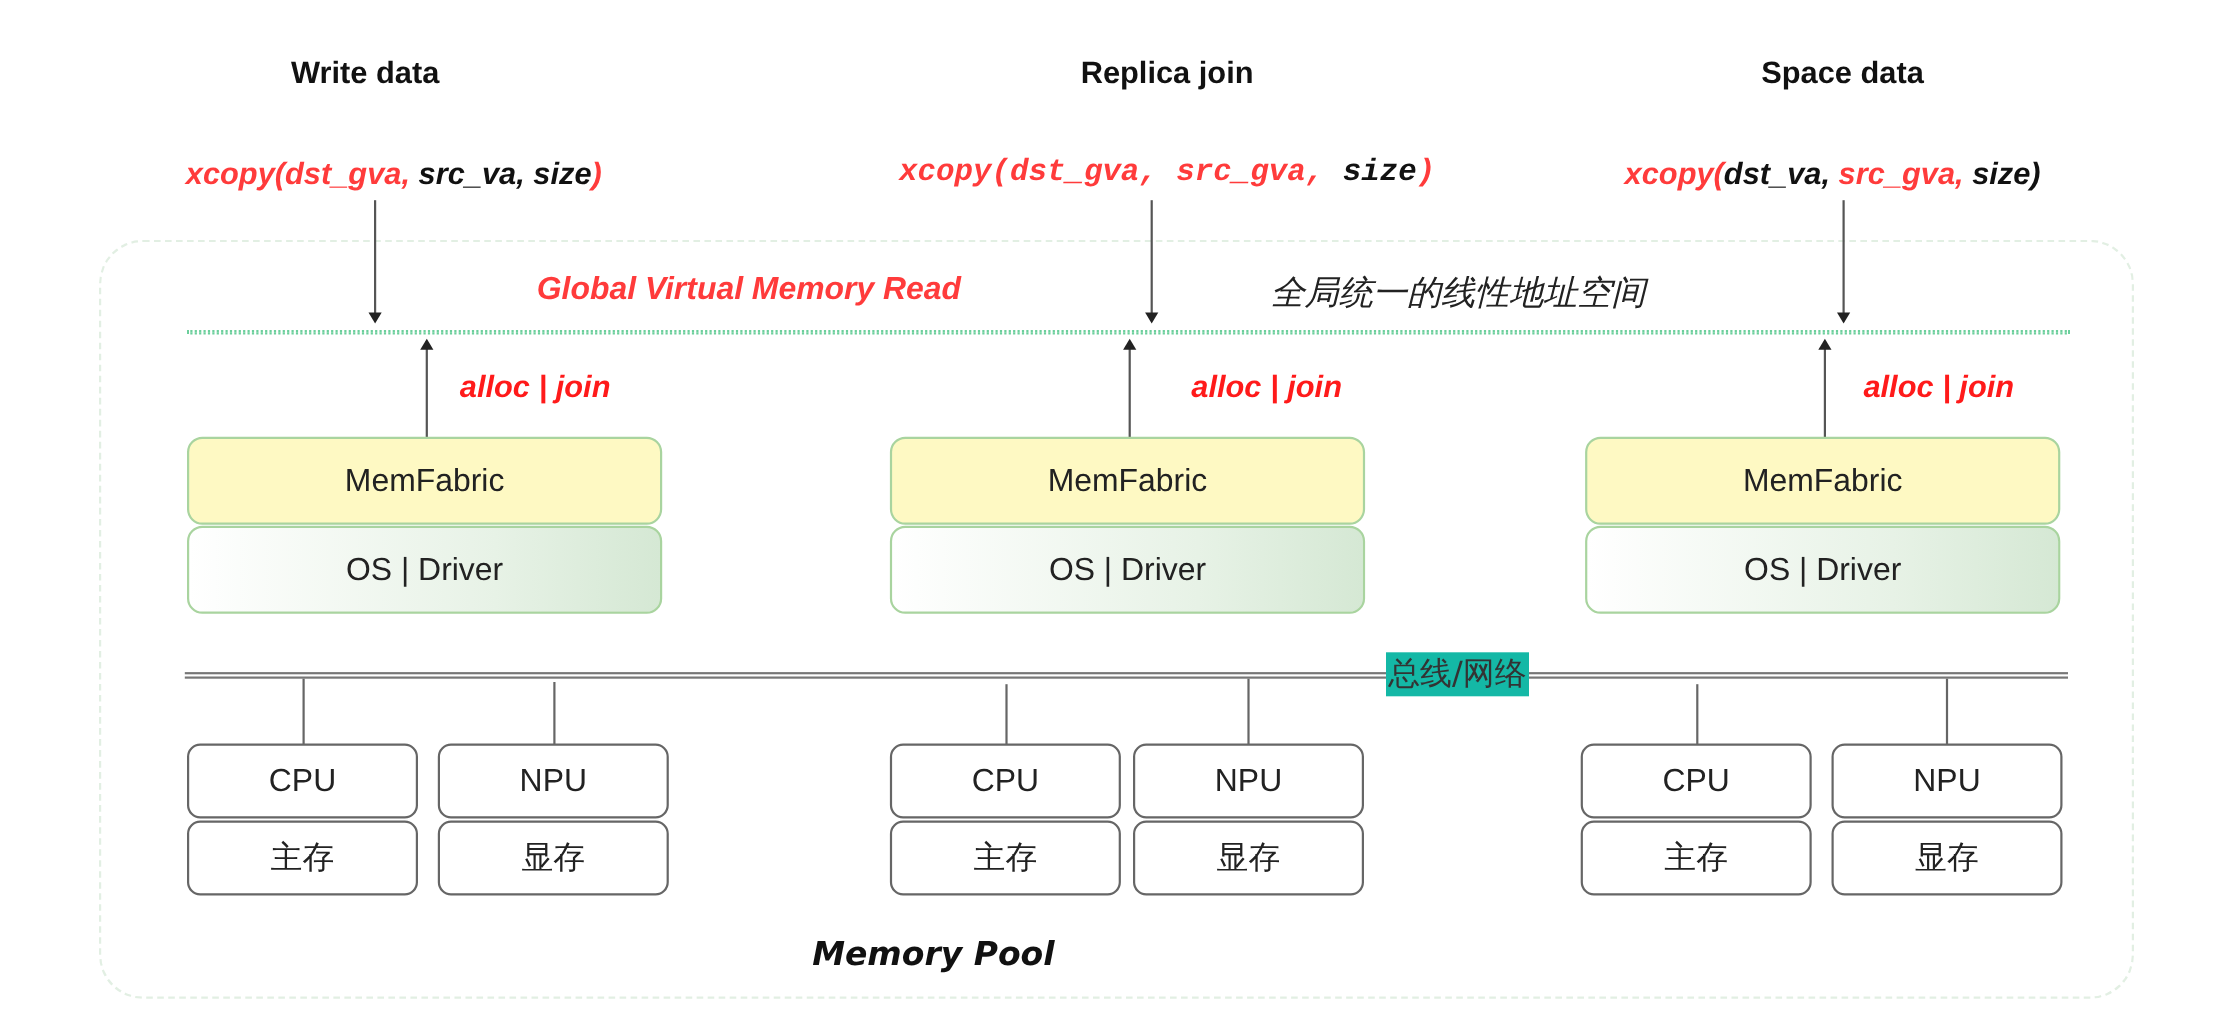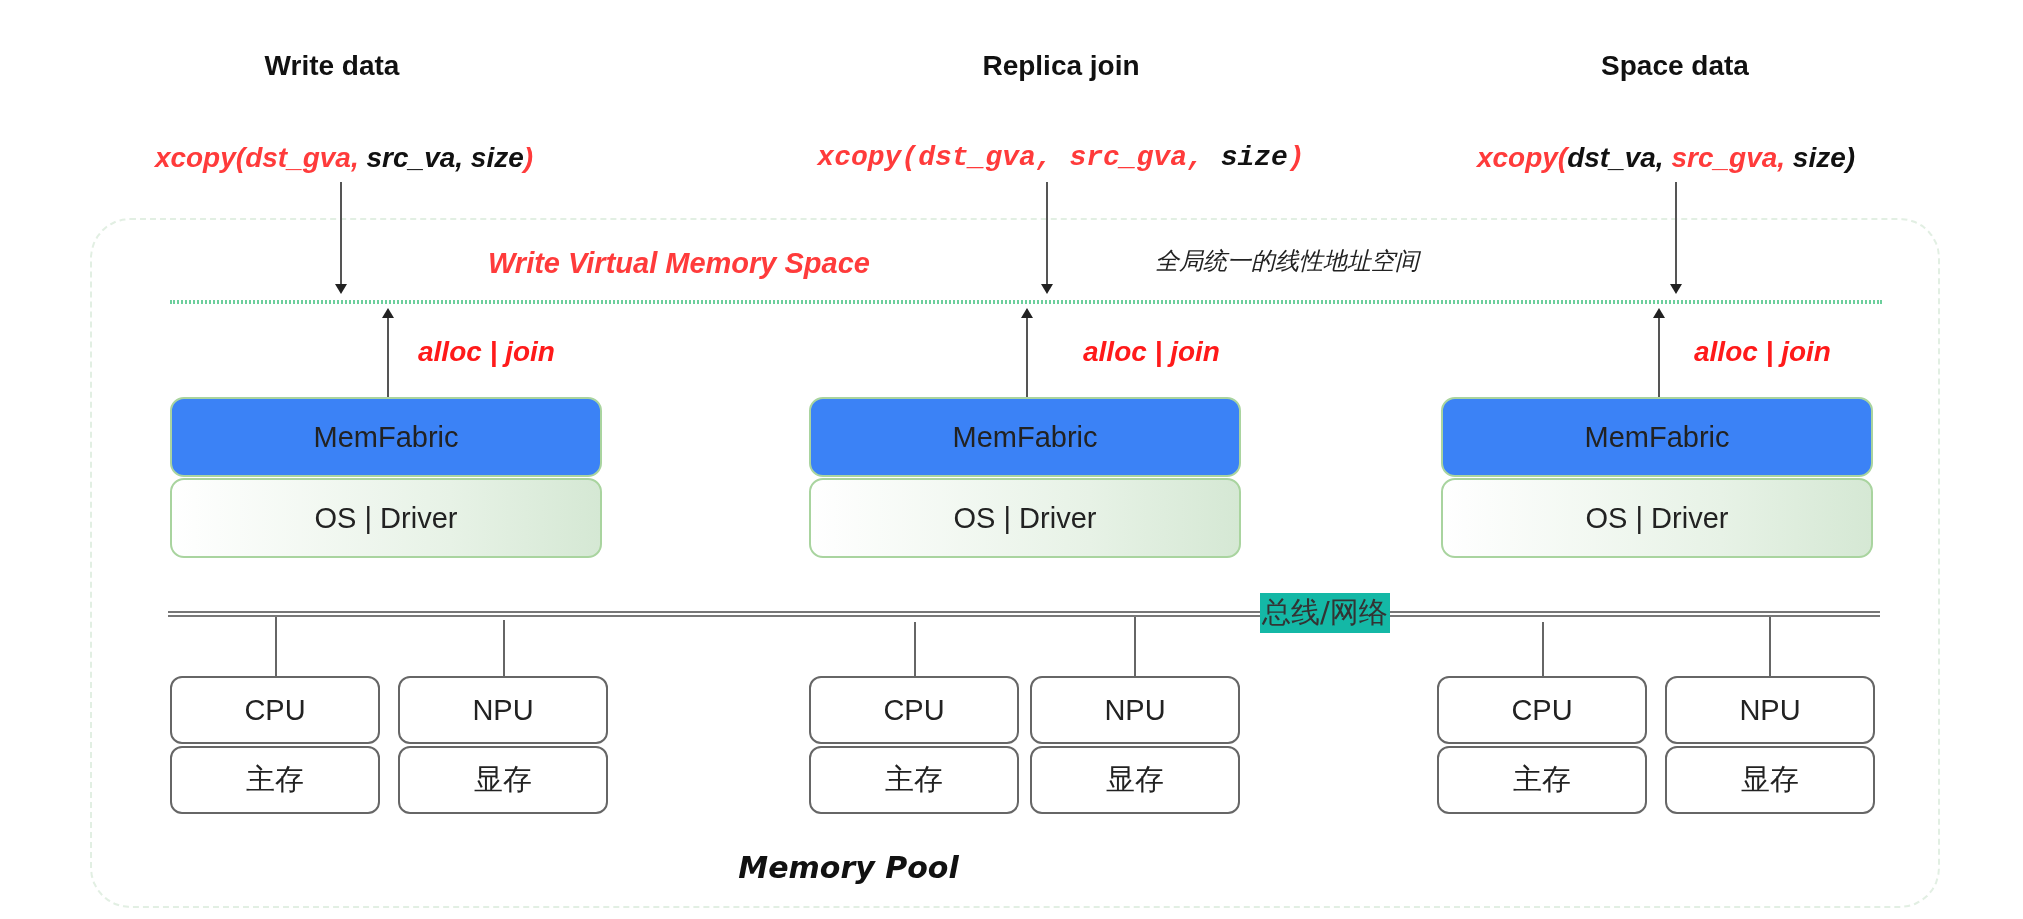--- a/index.html
+++ b/index.html
@@ -5,57 +5,57 @@
   html, body { margin:0; padding:0; background:#ffffff; }
   body { width:2023px; height:919px; position:relative; overflow:hidden; font-family:"Liberation Sans", sans-serif; }
   .abs { position:absolute; }
   .col-title { font-weight:bold; font-size:28px; color:#111; text-align:center; width:400px; }
   .call { font-weight:bold; font-style:italic; font-size:28px; white-space:nowrap; text-align:center; width:600px; }
   .red { color:#ff3b3b; }
   .blk { color:#111; }
   .pool { left:90px; top:218px; width:1850px; height:690px; border:2px dashed #e2efe3; border-radius:40px; box-sizing:border-box; }
   .gvms-line { left:170px; top:300px; width:1712px; height:4px; border-top:2px dotted #6ccf9c; border-bottom:2px dotted #6ccf9c; box-sizing:border-box; }
   .gvms-label { left:488px; top:247px; font-size:29px; font-weight:bold; font-style:italic; color:#ff3b3b; white-space:nowrap; }
-  .gvms-cn { left:1155px; top:245px; font-size:24px; font-style:italic; color:#222; white-space:nowrap; font-family:"DejaVu Sans", sans-serif; }
+  .gvms-cn { left:1155px; top:245px; font-size:31px; font-style:italic; color:#222; white-space:nowrap; font-family:"DejaVu Sans", sans-serif; }
   .alloc { font-size:28px; font-weight:bold; font-style:italic; color:#ff1a1a; white-space:nowrap; }
   .vline { width:0; border-left:2px solid #555; }
   .arrow-down::after { content:""; position:absolute; left:-7px; bottom:-2px; border-left:6px solid transparent; border-right:6px solid transparent; border-top:10px solid #222; }
   .arrow-up::before { content:""; position:absolute; left:-7px; top:-2px; border-left:6px solid transparent; border-right:6px solid transparent; border-bottom:10px solid #222; }
-  .stack-top { width:432px; height:80px; background:#3b82f6; border:2px solid #a9d49f; border-radius:14px; box-sizing:border-box; display:flex; align-items:center; justify-content:center; font-size:29px; color:#222; }
+  .stack-top { width:432px; height:80px; background:#fef9c3; border:2px solid #a9d49f; border-radius:14px; box-sizing:border-box; display:flex; align-items:center; justify-content:center; font-size:29px; color:#222; }
   .stack-bot { width:432px; height:80px; background:linear-gradient(90deg, #ffffff 0%, #e7f2e6 65%, #d5e8d4 100%); border:2px solid #a9d49f; border-radius:14px; box-sizing:border-box; display:flex; align-items:center; justify-content:center; font-size:29px; color:#222; }
   .bus { left:168px; top:611px; width:1712px; height:6px; border-top:2px solid #777; border-bottom:2px solid #777; box-sizing:border-box; }
   .bus-label { left:1260px; top:593px; background:#14b8a6; padding:0 2px; font-size:29px; color:#333; font-family:"DejaVu Sans", sans-serif; }
   .dev { width:210px; height:68px; border:2px solid #666; border-radius:12px; box-sizing:border-box; background:#fff; display:flex; align-items:center; justify-content:center; font-size:29px; color:#222; }
   .dev.cn { font-family:"DejaVu Sans", sans-serif; }
   .pool-label { left:0; width:1697px; top:850px; text-align:center; font-size:30px; font-weight:bold; font-style:italic; color:#111; font-family:"DejaVu Sans", sans-serif; }
 </style>
 </head>
 <body>
 
 <div class="abs pool"></div>
 
 <div class="abs col-title" style="left:132px; top:50px;">Write data</div>
 <div class="abs col-title" style="left:861px; top:50px;">Replica join</div>
 <div class="abs col-title" style="left:1475px; top:50px;">Space data</div>
 
-<div class="abs call" style="left:44px; top:142px;">
+<div class="abs call" style="left:58px; top:142px;">
   <span class="red" style="color: rgb(255, 59, 59);">xcopy(</span><span class="red" style="color: rgb(255, 59, 59);">dst_gva, </span><span class="blk" style="color: rgb(17, 17, 17);">src_va, </span><span class="blk" style="color: rgb(17, 17, 17);">size</span><span class="red" style="color: rgb(255, 59, 59);">)</span>
 </div>
 <div class="abs call" style="left:761px; top:142px;font-family:Liberation Mono, monospace;">
   <span class="red" style="color: rgb(255, 59, 59);">xcopy(</span><span class="red" style="color: rgb(255, 59, 59);">dst_gva, </span><span class="red" style="color: rgb(255, 59, 59);">src_gva, </span><span class="blk" style="color: rgb(17, 17, 17);">size</span><span class="red" style="color: rgb(255, 59, 59);">)</span>
 </div>
 <div class="abs call" style="left:1366px; top:142px;">
   <span class="red" style="color: rgb(255, 59, 59);">xcopy(</span><span class="blk" style="color: rgb(17, 17, 17);">dst_va, </span><span class="red" style="color: rgb(255, 59, 59);">src_gva, </span><span class="blk" style="color: rgb(17, 17, 17);">size</span><span class="blk" style="color: rgb(17, 17, 17);">)</span>
 </div>
 
 <div class="abs vline arrow-down" style="left:340px; top:182px; height:110px;"></div>
 <div class="abs vline arrow-down" style="left:1046px; top:182px; height:110px;"></div>
 <div class="abs vline arrow-down" style="left:1675px; top:182px; height:110px;"></div>
 
-<div class="abs gvms-label">Write Virtual Memory Space</div>
+<div class="abs gvms-label">Global Virtual Memory Read</div>
 <div class="abs gvms-cn">全局统一的线性地址空间</div>
 <div class="abs gvms-line"></div>
 
 <div class="abs vline arrow-up" style="left:387px; top:310px; height:88px;"></div>
 <div class="abs vline arrow-up" style="left:1026px; top:310px; height:88px;"></div>
 <div class="abs vline arrow-up" style="left:1658px; top:310px; height:88px;"></div>
 
 <div class="abs alloc" style="left:418px; top:336px;">alloc | join</div>
 <div class="abs alloc" style="left:1083px; top:336px;">alloc | join</div>
 <div class="abs alloc" style="left:1694px; top:336px;">alloc | join</div>

